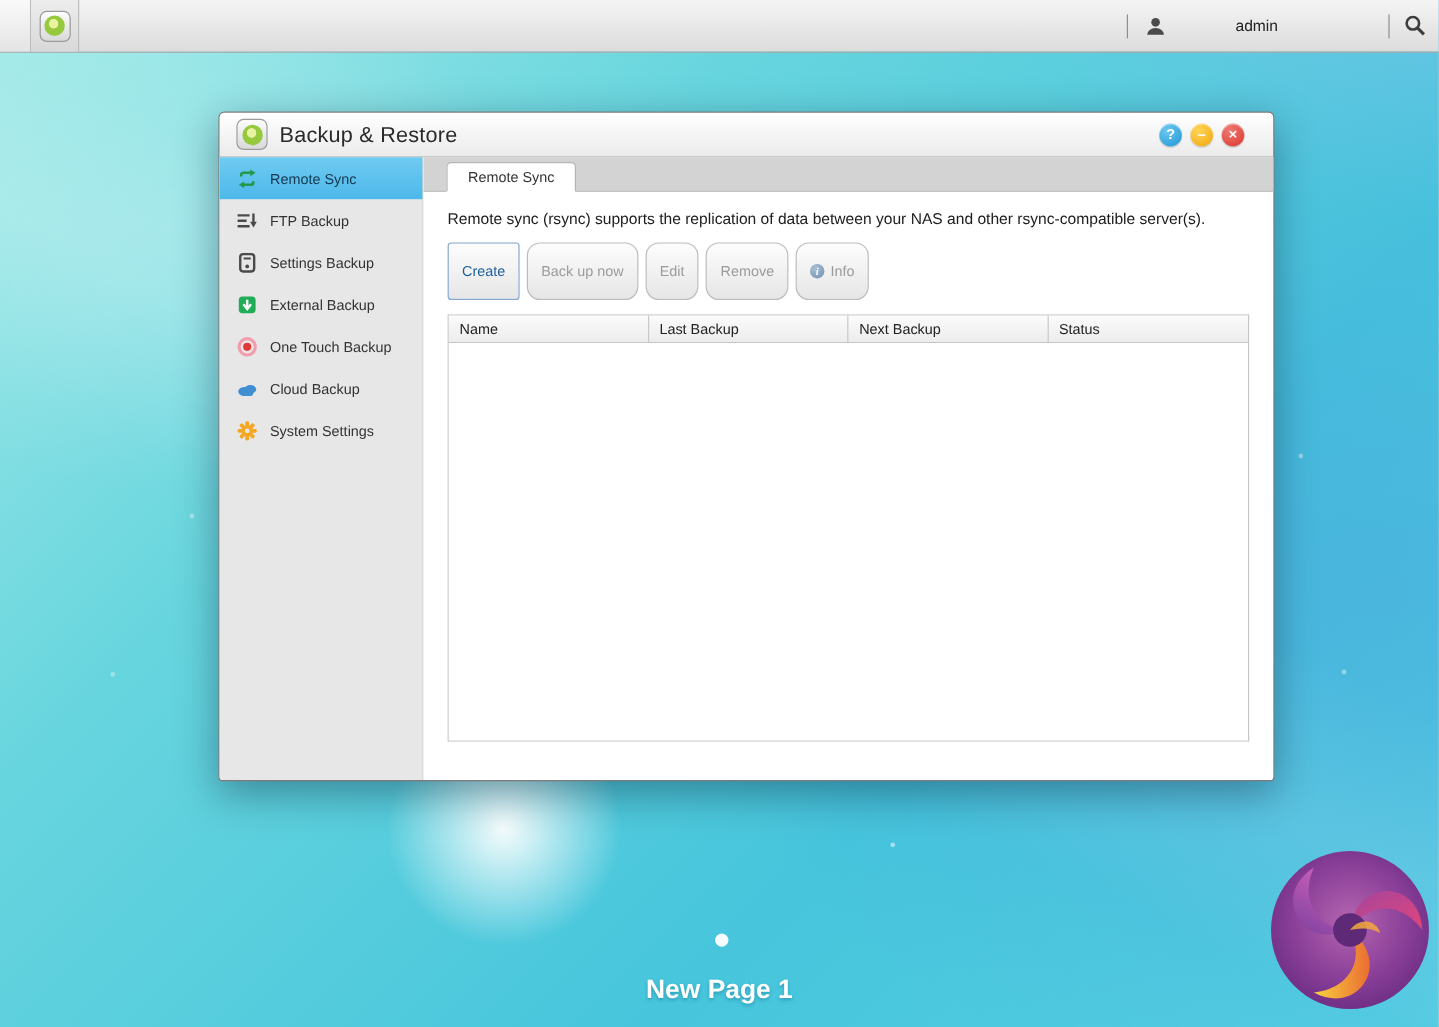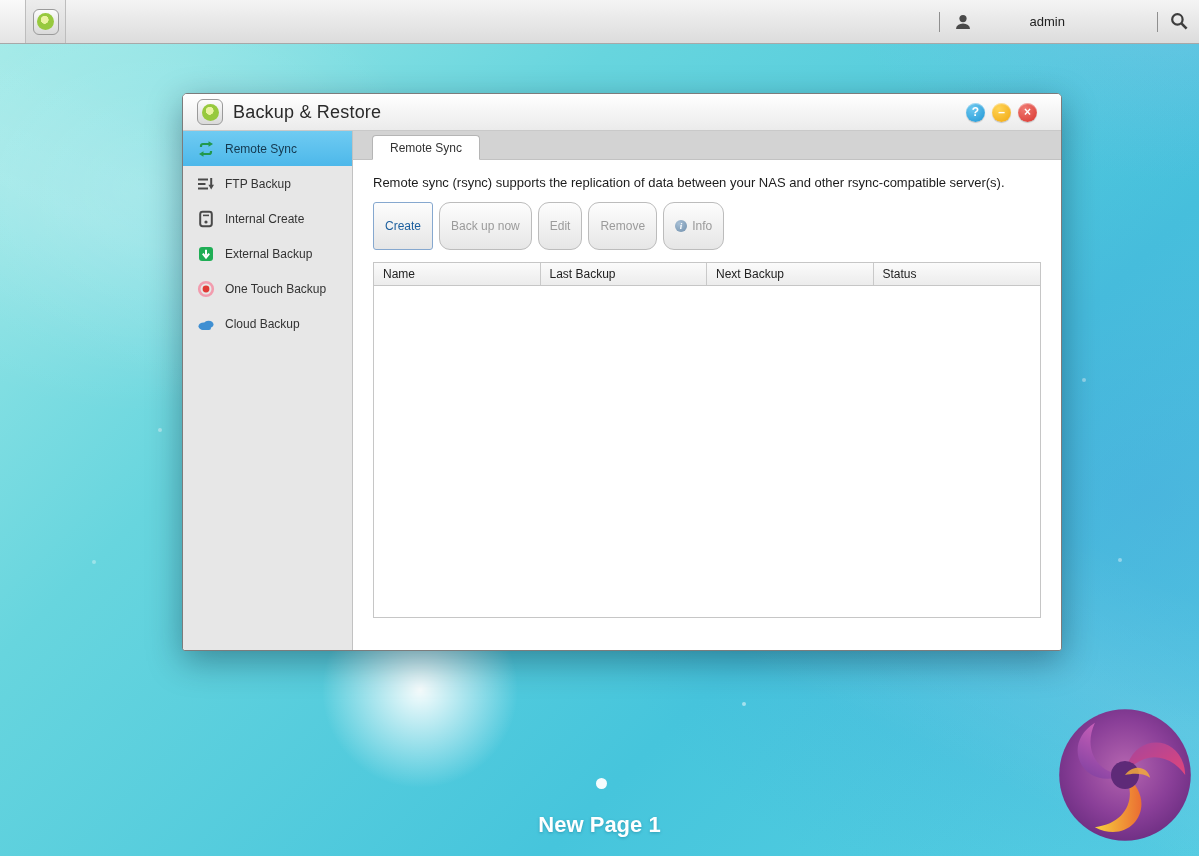--- a/index.html
+++ b/index.html
@@ -237,21 +237,21 @@
         <span class="slabel">FTP Backup</span>
       </div>
       <div class="side-item">
         <span class="sicon">
           <svg width="18" height="18" viewBox="0 0 18 18">
               <rect x="3.2" y="1.8" width="11.6" height="14.4" rx="2.4" fill="none" stroke="#4a4a4a" stroke-width="2"></rect>
               <circle cx="9" cy="12" r="1.6" fill="#4a4a4a"></circle>
               <line x1="6" y1="5.4" x2="12" y2="5.4" stroke="#4a4a4a" stroke-width="1.6"></line>
             </svg>
         </span>
-        <span class="slabel">Internal Create</span>
+        <span class="slabel">Settings Backup</span>
       </div>
       <div class="side-item">
         <span class="sicon">
           <svg width="18" height="18" viewBox="0 0 18 18">
               <rect x="2" y="2" width="14" height="14" rx="3" fill="#1fae55"></rect>
               <path d="M9 4.8 v6" stroke="#fff" stroke-width="2" fill="none"></path>
               <path d="M5.8 8.6 L9 12.6 L12.2 8.6" fill="none" stroke="#fff" stroke-width="2"></path>
             </svg>
         </span>
         <span class="slabel">External Backup</span>
@@ -267,20 +267,35 @@
       </div>
       <div class="side-item">
         <span class="sicon">
           <svg width="18" height="18" viewBox="0 0 18 18">
               <ellipse cx="6.8" cy="11.2" rx="5.3" ry="3.8" fill="#3f8fd2"></ellipse>
               <ellipse cx="11.6" cy="9.4" rx="4.9" ry="3.6" fill="#3f8fd2"></ellipse>
               <rect x="4" y="11" width="10" height="4" rx="2" fill="#3f8fd2"></rect>
             </svg>
         </span>
         <span class="slabel">Cloud Backup</span>
+      </div>
+      <div class="side-item">
+        <span class="sicon">
+          <svg width="18" height="18" viewBox="0 0 18 18">
+              <g fill="#f5a623">
+                <rect x="7.4" y="1" width="3.2" height="16" rx="1.2"></rect>
+                <rect x="7.4" y="1" width="3.2" height="16" rx="1.2" transform="rotate(45 9 9)"></rect>
+                <rect x="7.4" y="1" width="3.2" height="16" rx="1.2" transform="rotate(90 9 9)"></rect>
+                <rect x="7.4" y="1" width="3.2" height="16" rx="1.2" transform="rotate(135 9 9)"></rect>
+                <circle cx="9" cy="9" r="4.6"></circle>
+              </g>
+              <circle cx="9" cy="9" r="2" fill="#e7e7e7"></circle>
+            </svg>
+        </span>
+        <span class="slabel">System Settings</span>
       </div>
     </div>
 
     <div class="content">
       <div class="tabbar">
         <div class="tab">Remote Sync</div>
       </div>
       <div class="pane">
         <p class="desc">Remote sync (rsync) supports the replication of data between your NAS and other rsync-compatible server(s).</p>
 

